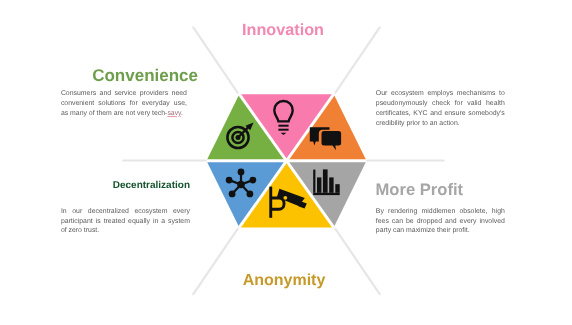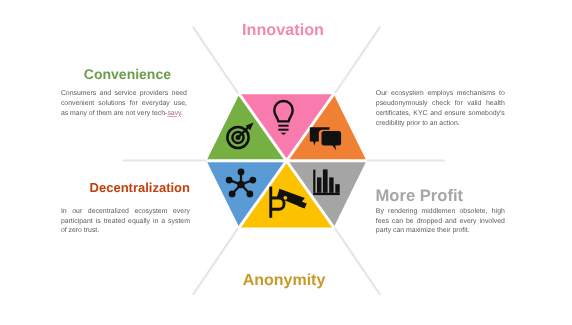--- a/index.html
+++ b/index.html
@@ -5,27 +5,27 @@
 <style>
   html,body{margin:0;padding:0;background:#fff;}
   body{width:572px;height:325px;overflow:hidden;font-family:"Liberation Sans", sans-serif;
        -webkit-font-smoothing:antialiased;text-rendering:geometricPrecision;}
   #stage{position:relative;width:572px;height:325px;background:#fff;}
   svg.layer{position:absolute;left:0;top:0;width:572px;height:325px;}
   .heading{position:absolute;font-weight:bold;white-space:nowrap;letter-spacing:0px;}
   .para{position:absolute;font-size:6.9px;line-height:9.8px;text-align:justify;color:#5A5A5A;}
   .nb{white-space:nowrap;}
   .spell{color:#9C6B77;text-decoration:underline;text-decoration-color:#EE9BAF;text-decoration-thickness:0.6px;text-underline-offset:0.5px;}
-  #h-conv{right:401px;top:66px;font-size:14px;color:#6E9E4C;}
+  #h-conv{right:374px;top:66px;font-size:17px;color:#6E9E4C;}
   #p-conv{left:60.9px;top:89.2px;width:126px;}
   #h-legi{left:375.5px;top:66px;font-size:15.8px;color:#E8883C;}
   #p-legi{left:375.8px;top:89.2px;width:129px;}
-  #h-dec {right:382px;top:180px;font-size:13px;color:#c2410c;}
+  #h-dec {right:382px;top:180px;font-size:10px;color:#14532d;}
   #p-dec {left:60.9px;top:206.8px;width:129px;}
-  #h-mprof{left:375.5px;top:180px;font-size:16.6px;color:#A6A6A6;margin-top:6px;}
+  #h-mprof{left:375.5px;top:180px;font-size:16.6px;color:#A6A6A6;}
   #p-mprof{left:375.8px;top:206.8px;width:129px;}
   #t-inno{left:-3px;right:0;top:21px;text-align:center;font-size:16.2px;color:#F289B2;}
   #t-anon{left:-2px;right:0;top:272px;text-align:center;font-size:16.0px;color:#C69A28;}
   .ctr{width:572px;text-align:center;}
 </style>
 </head>
 <body>
 
 <div id="stage">
 

